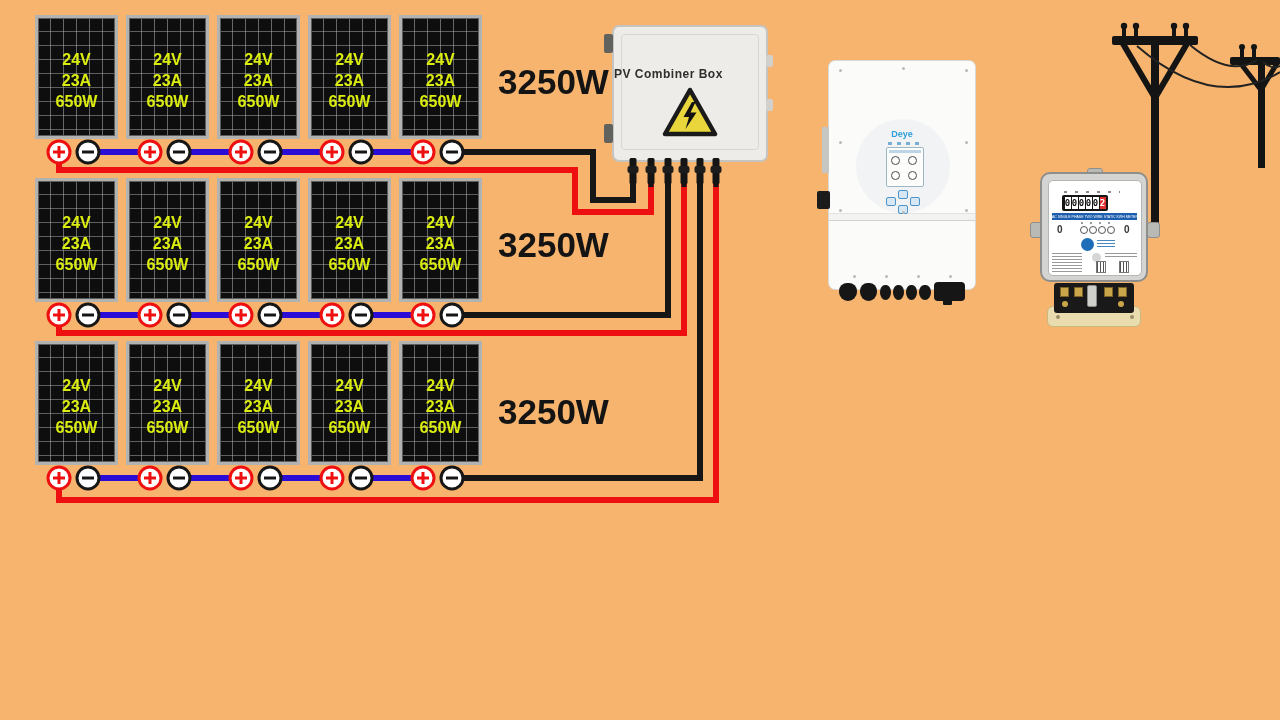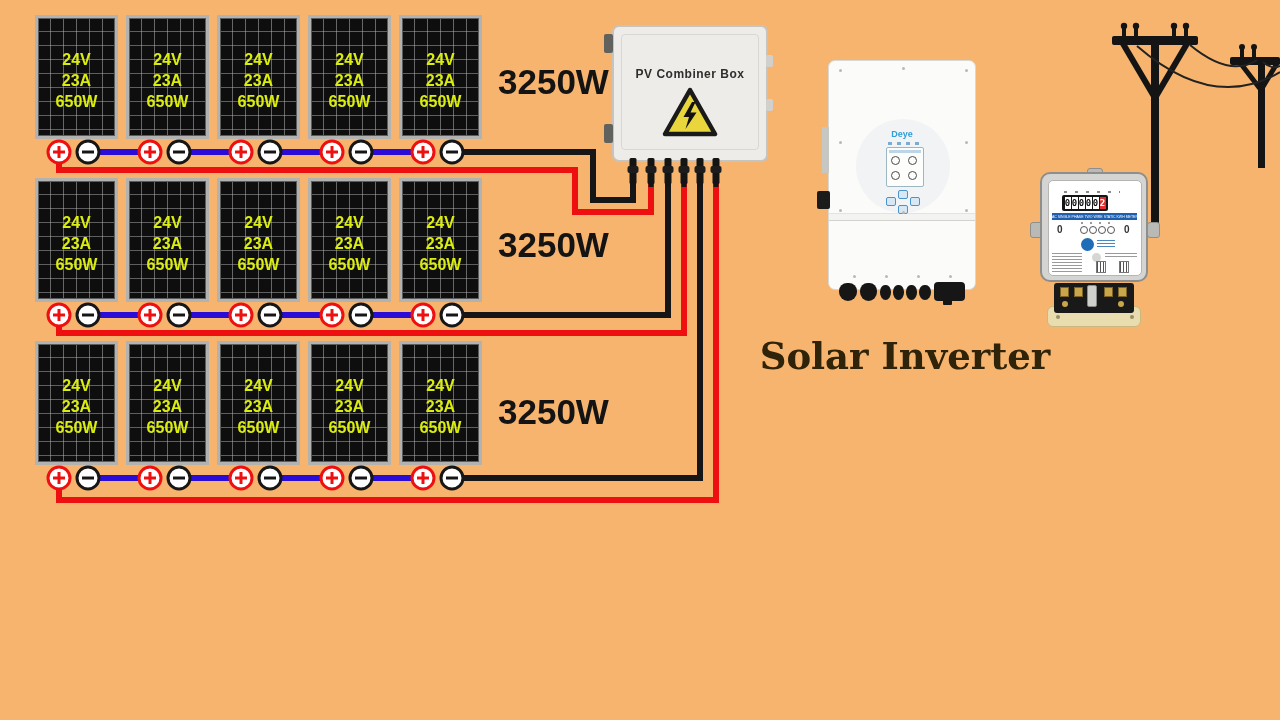--- a/index.html
+++ b/index.html
@@ -18,21 +18,21 @@
   .panel span{display:block;font-weight:bold;font-size:16px;line-height:21px;color:#dbed0f;}
 
   .row-label{position:absolute;left:498px;width:110px;text-align:center;z-index:4;
     font-weight:bold;font-size:35px;color:#141414;}
 
   
   .combiner{position:absolute;left:612px;top:25px;width:156px;height:137px;z-index:1;
     background:#edece8;border:2px solid #c6c4c0;border-radius:7px;box-sizing:border-box;}
   .combiner-door{position:absolute;left:7px;right:7px;top:7px;bottom:10px;
     border:1px solid #d9d7d2;border-radius:4px;}
-  .combiner-title{position:absolute;top:40px;left:0;right:0;text-align:center;
+  .combiner-title{position:absolute;top:40px;left:0;right:0;
     font-weight:bold;font-size:12px;letter-spacing:.5px;color:#2e2e2e;}
   .warning{position:absolute;left:50%;top:60px;transform:translateX(-50%);}
   .hinge{position:absolute;left:-10px;width:9px;height:19px;background:#61615e;border-radius:2px;}
   .hinge.h1{top:7px;} .hinge.h2{top:97px;}
   .nub{position:absolute;left:152px;width:7px;height:12px;background:#d2d0cc;border-radius:2px;}
   .nub.n1{top:28px;} .nub.n2{top:72px;}
 
   
   #wire-layer{position:absolute;left:0;top:0;z-index:2;pointer-events:none;}
 
@@ -466,21 +466,20 @@
       <span class="scr" style="left: 10px; top: 148px;"></span>
       <span class="scr" style="left: 136px; top: 148px;"></span>
       <span class="scr" style="left: 73px; top: 150px;"></span>
       <span class="scr" style="left: 24px; top: 214px;"></span>
       <span class="scr" style="left: 56px; top: 214px;"></span>
       <span class="scr" style="left: 88px; top: 214px;"></span>
       <span class="scr" style="left: 120px; top: 214px;"></span>
     </div>
 
   <div class="caption">
-    <div>Solar Inverter</div>
   </div>
 
   <div class="meter">
     <div class="m-ear l"></div>
     <div class="m-ear r"></div>
     <div class="m-tab"></div>
     <div class="m-plate">
       <span class="pscr" style="left:8px"></span>
       <span class="pscr" style="left:82px"></span>
     </div>

